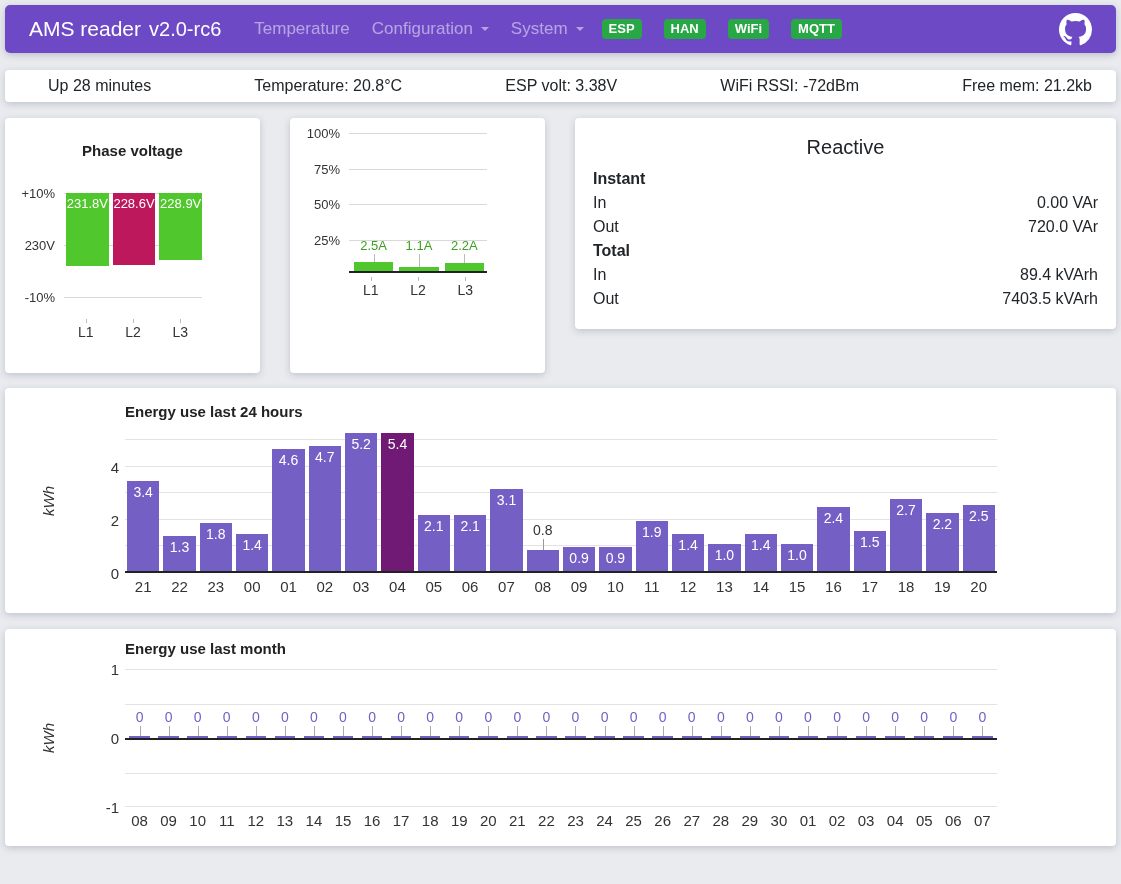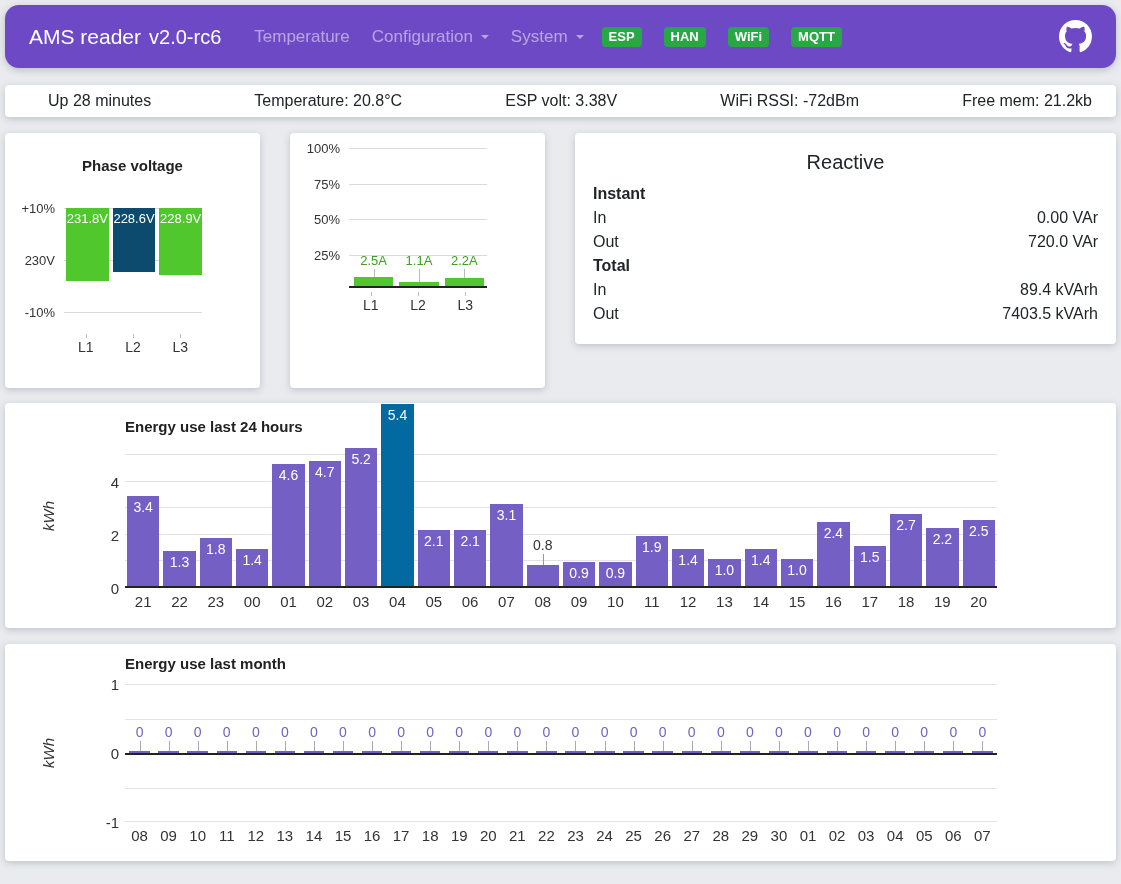--- a/index.html
+++ b/index.html
@@ -8,21 +8,21 @@
     background:#e9ebee;
     font-family:"Liberation Sans", sans-serif;
     color:#212529;
     position:relative;
   }
   .page{padding:5px;}
   .card{background:#fff;border-radius:4px;box-shadow:0 2px 7px rgba(110,120,140,.35);}
 
   
   .header{
-    height:63px;border-radius:14px;display:flex;align-items:center;
+    height:48px;border-radius:5px;display:flex;align-items:center;
     padding:0 24px;box-shadow:0 2px 7px rgba(110,120,140,.4);
     margin-bottom:17px;
   }
   .brand{display:flex;align-items:baseline;gap:8px;color:#fff;text-decoration:none;cursor:pointer;}
   .brand-name{font-size:21px;}
   .brand-ver{font-size:20px;}
   .nav{display:flex;gap:22px;margin-left:33px;}
   .nav-item{color:rgba(255,255,255,.5);font-size:17px;display:flex;align-items:center;cursor:pointer;}
   .caret{width:0;height:0;border:4px solid transparent;border-top-color:rgba(255,255,255,.5);margin-left:8px;margin-top:4px;display:inline-block;}
   .badges{display:flex;align-items:center;gap:22px;margin-left:18px;}
@@ -155,21 +155,21 @@
           <div class="ytick" style="top: 52px;">230V</div>
           <div class="gridline" style="top: 104px;"></div>
           <div class="ytick" style="top: 104px;">-10%</div>
           <div class="pv-bars">
             <div class="pv-slot">
               <div class="pv-bar" style="height: 73.1px; background: rgb(80, 200, 45);">
                 <span class="pv-bar-label">231.8V</span>
               </div>
             </div>
             <div class="pv-slot">
-              <div class="pv-bar" style="height: 64px; background: #0c4a6e;">
+              <div class="pv-bar" style="height: 72px; background: #be185d;">
                 <span class="pv-bar-label">228.6V</span>
               </div>
             </div>
             <div class="pv-slot">
               <div class="pv-bar" style="height: 66.5px; background: rgb(80, 200, 45);">
                 <span class="pv-bar-label">228.9V</span>
               </div>
             </div>
           </div>
         </div>
@@ -285,21 +285,21 @@
             <div class="w-bar" style="height: 125px; background: rgb(116, 96, 196);">
               <div class="w-bar-label" style="top: 3px; color: rgb(255, 255, 255);">4.7</div>
             </div>
           </div>
           <div class="w-slot">
             <div class="w-bar" style="height: 138.3px; background: rgb(116, 96, 196);">
               <div class="w-bar-label" style="top: 3px; color: rgb(255, 255, 255);">5.2</div>
             </div>
           </div>
           <div class="w-slot">
-            <div class="w-bar" style="height: 182px; background: #0369a1;">
+            <div class="w-bar" style="height: 138px; background: #701a75;">
               <div class="w-bar-label" style="top: 3px; color: rgb(255, 255, 255);">5.4</div>
             </div>
           </div>
           <div class="w-slot">
             <div class="w-bar" style="height: 55.9px; background: rgb(116, 96, 196);">
               <div class="w-bar-label" style="top: 3px; color: rgb(255, 255, 255);">2.1</div>
             </div>
           </div>
           <div class="w-slot">
             <div class="w-bar" style="height: 55.9px; background: rgb(116, 96, 196);">

